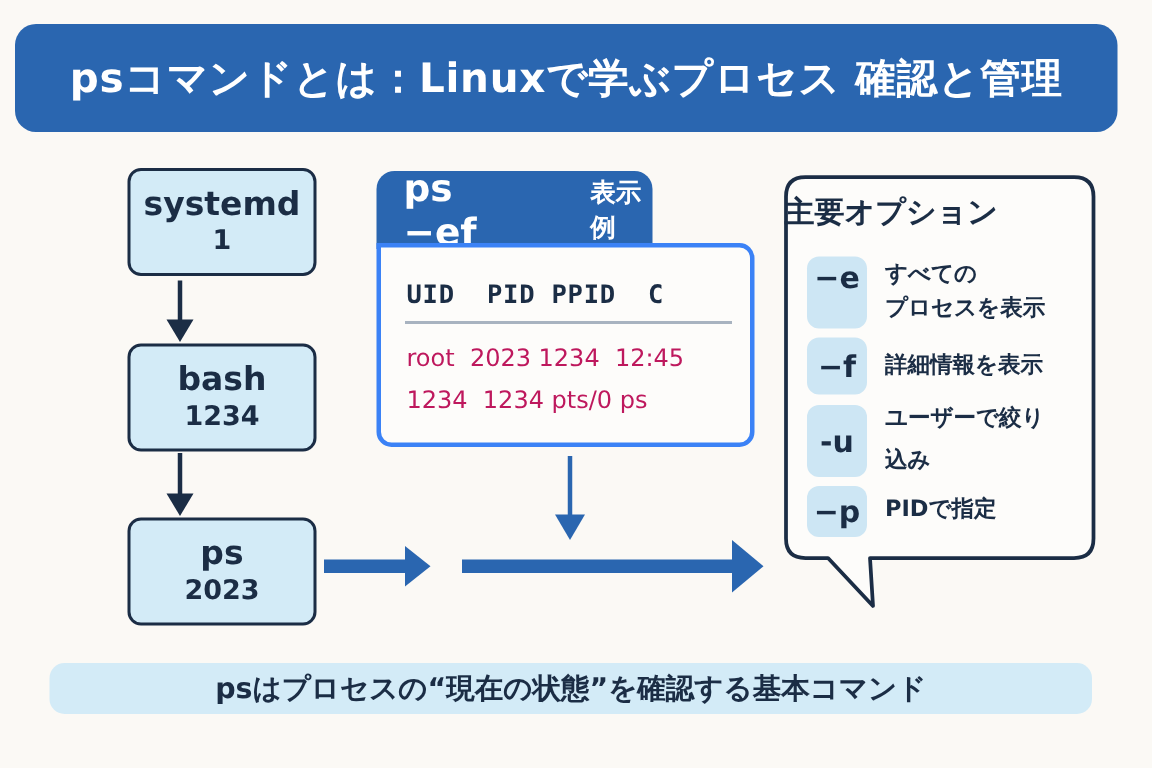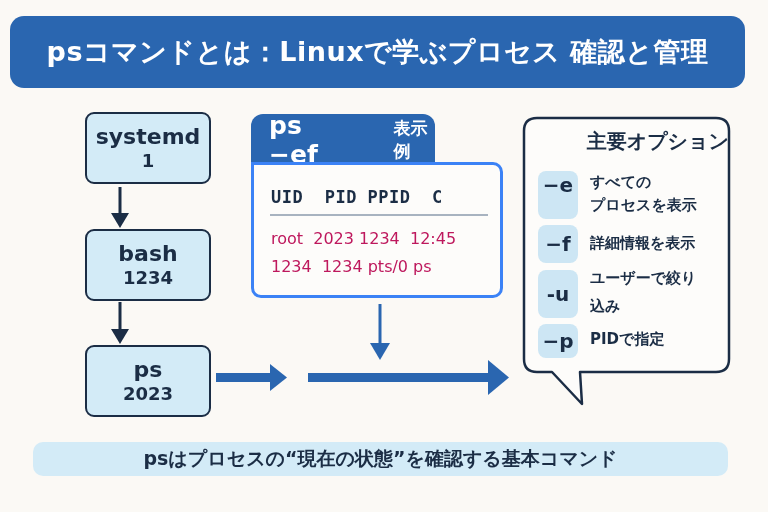--- a/index.html
+++ b/index.html
@@ -55,21 +55,21 @@
     position: absolute; left: 16px; top: 49px; width: 218px; height: 2px; background: #a8b3c0;
   }
   .ps-row {
     position: absolute; left: 17px; font-size: 16px; color: #be185d; white-space: pre;
     font-family: "DejaVu Sans", sans-serif;
   }
   .ps-row.r1 { top: 64px; }
   .ps-row.r2 { top: 92px; }
 
   .bubble-title {
-    position: absolute; left: 523px; top: 128px; width: 206px; text-align: right;
+    position: absolute; left: 523px; top: 128px; width: 206px; text-align: left;
     font-size: 20px; font-weight: bold; color: #1b2d45;
   }
   .opt {
     position: absolute; left: 538px; display: flex; align-items: flex-start;
   }
   .opt .flag {
     width: 40px; background: #cde6f4; border-radius: 8px;
     display: flex; align-items: center; justify-content: center;
     font-size: 20px; font-weight: bold; color: #1b2d45; box-sizing: border-box;
   }

